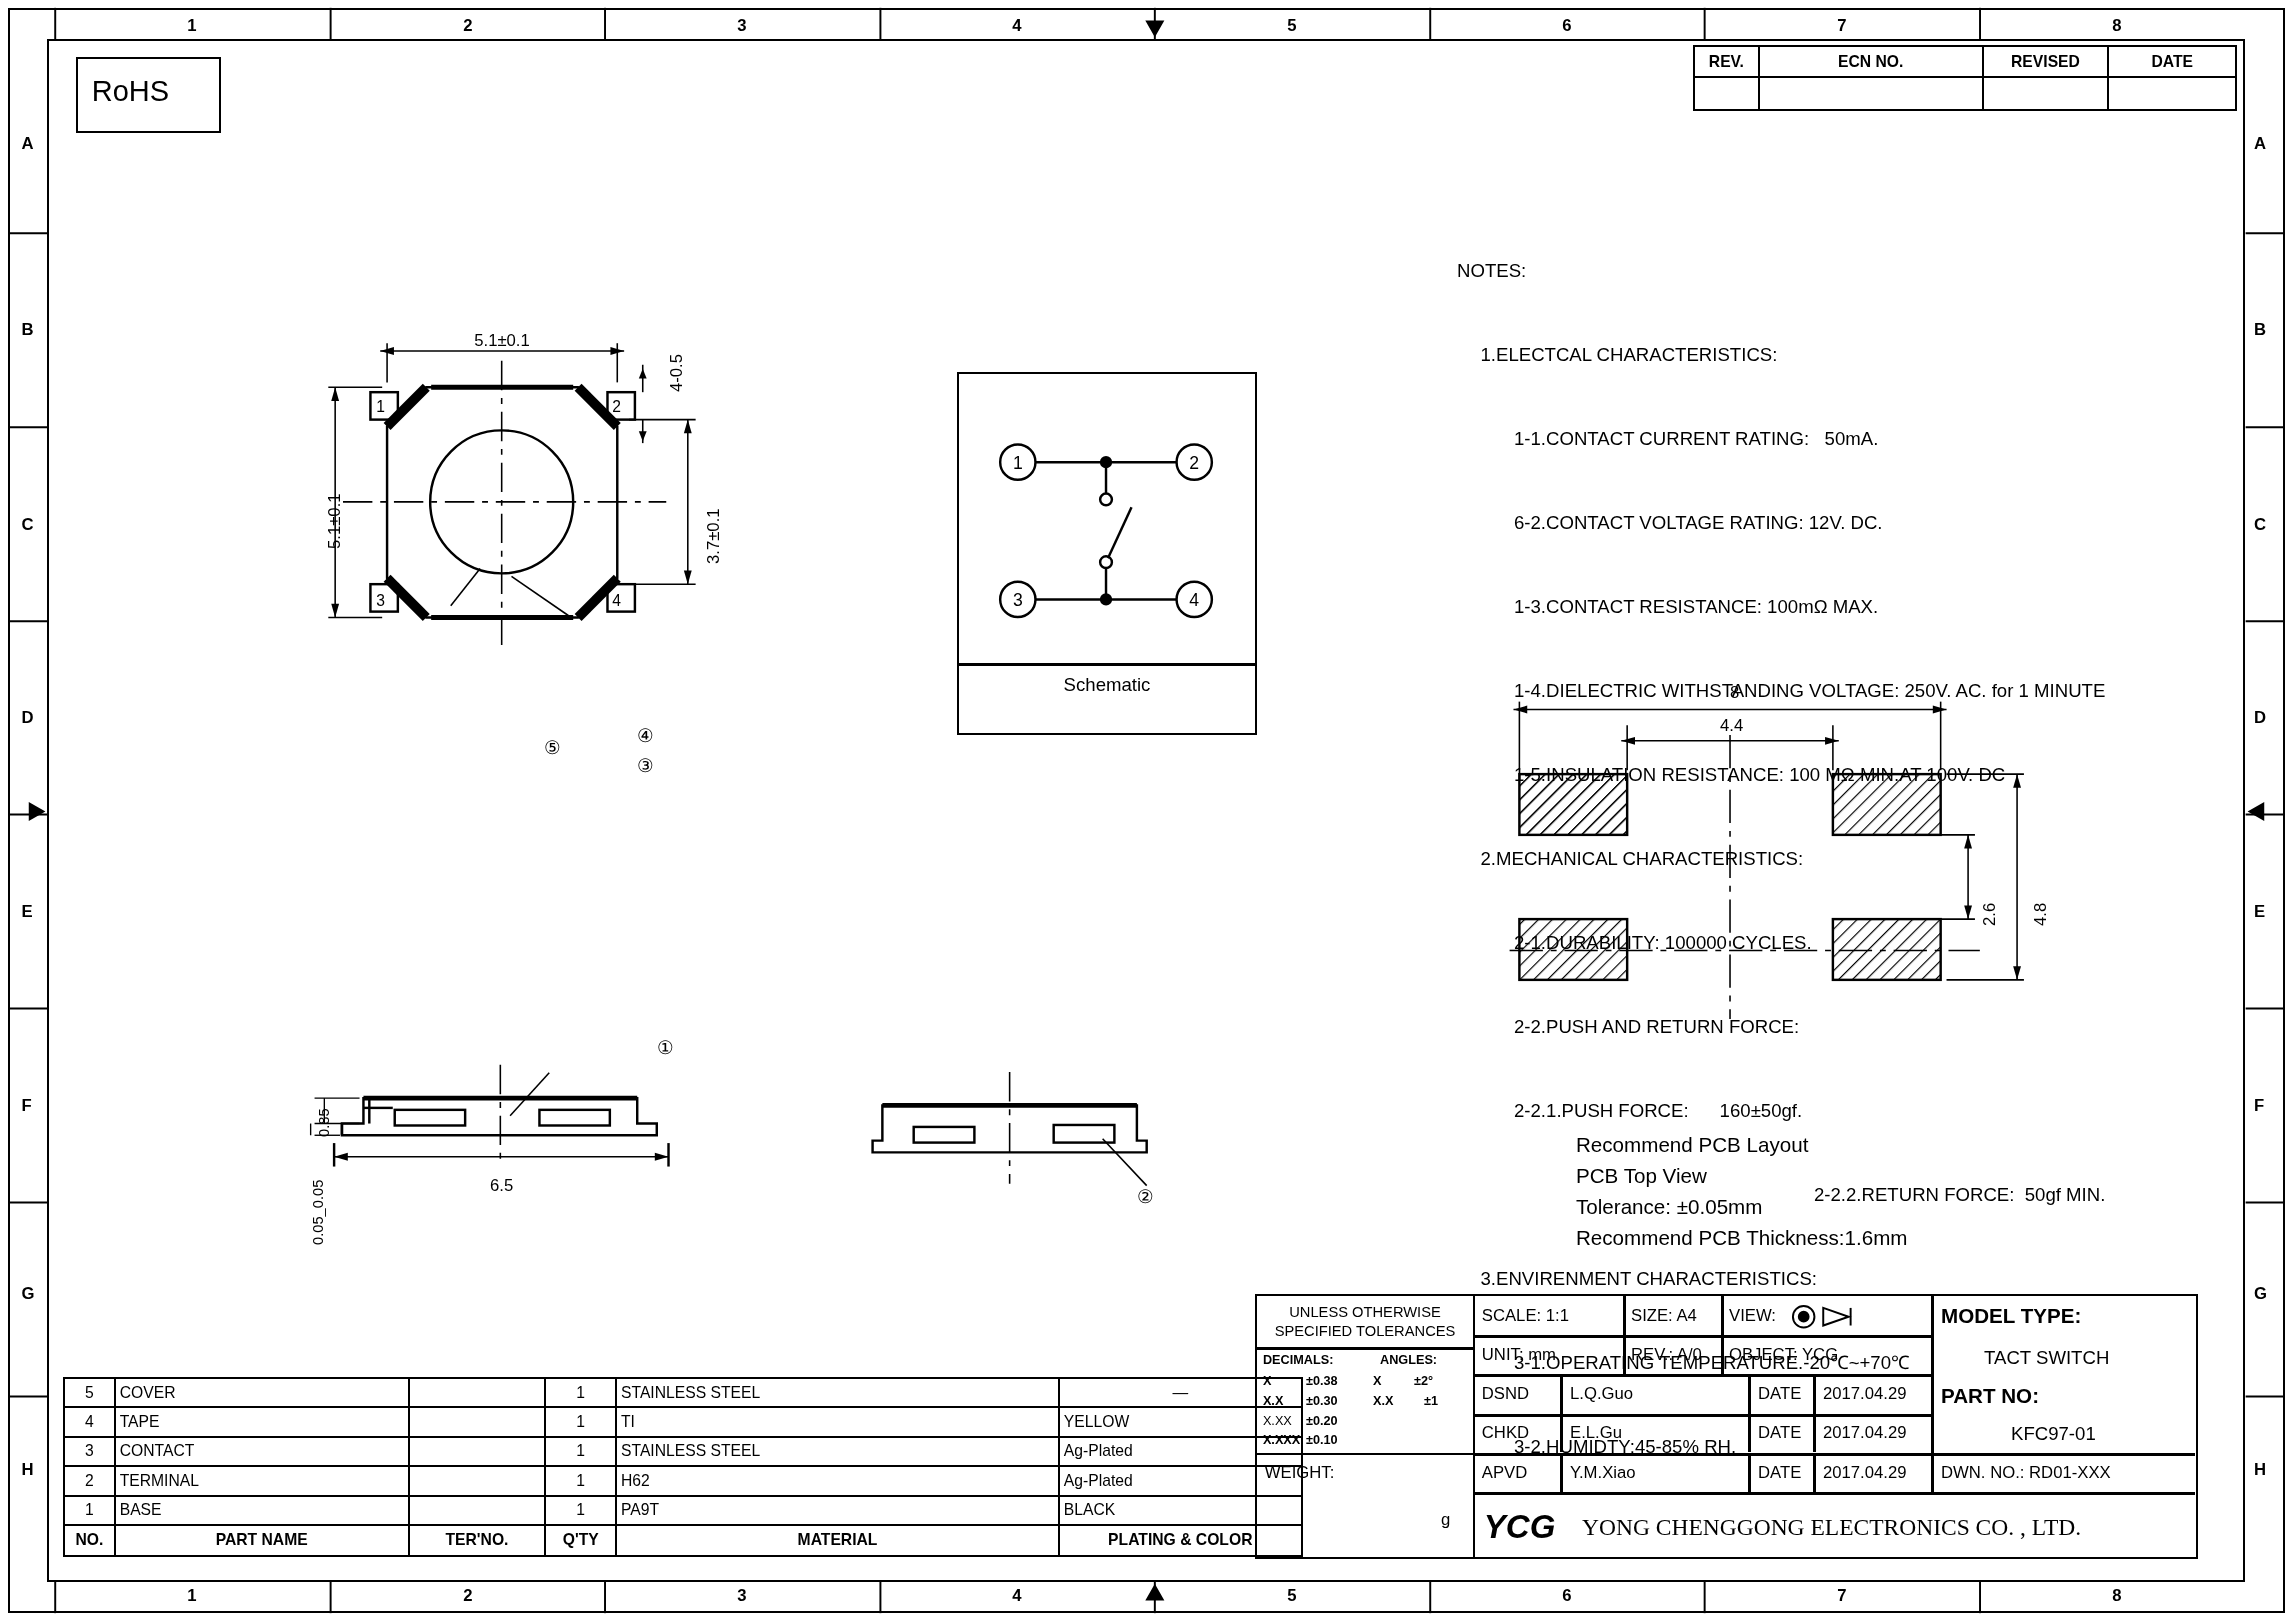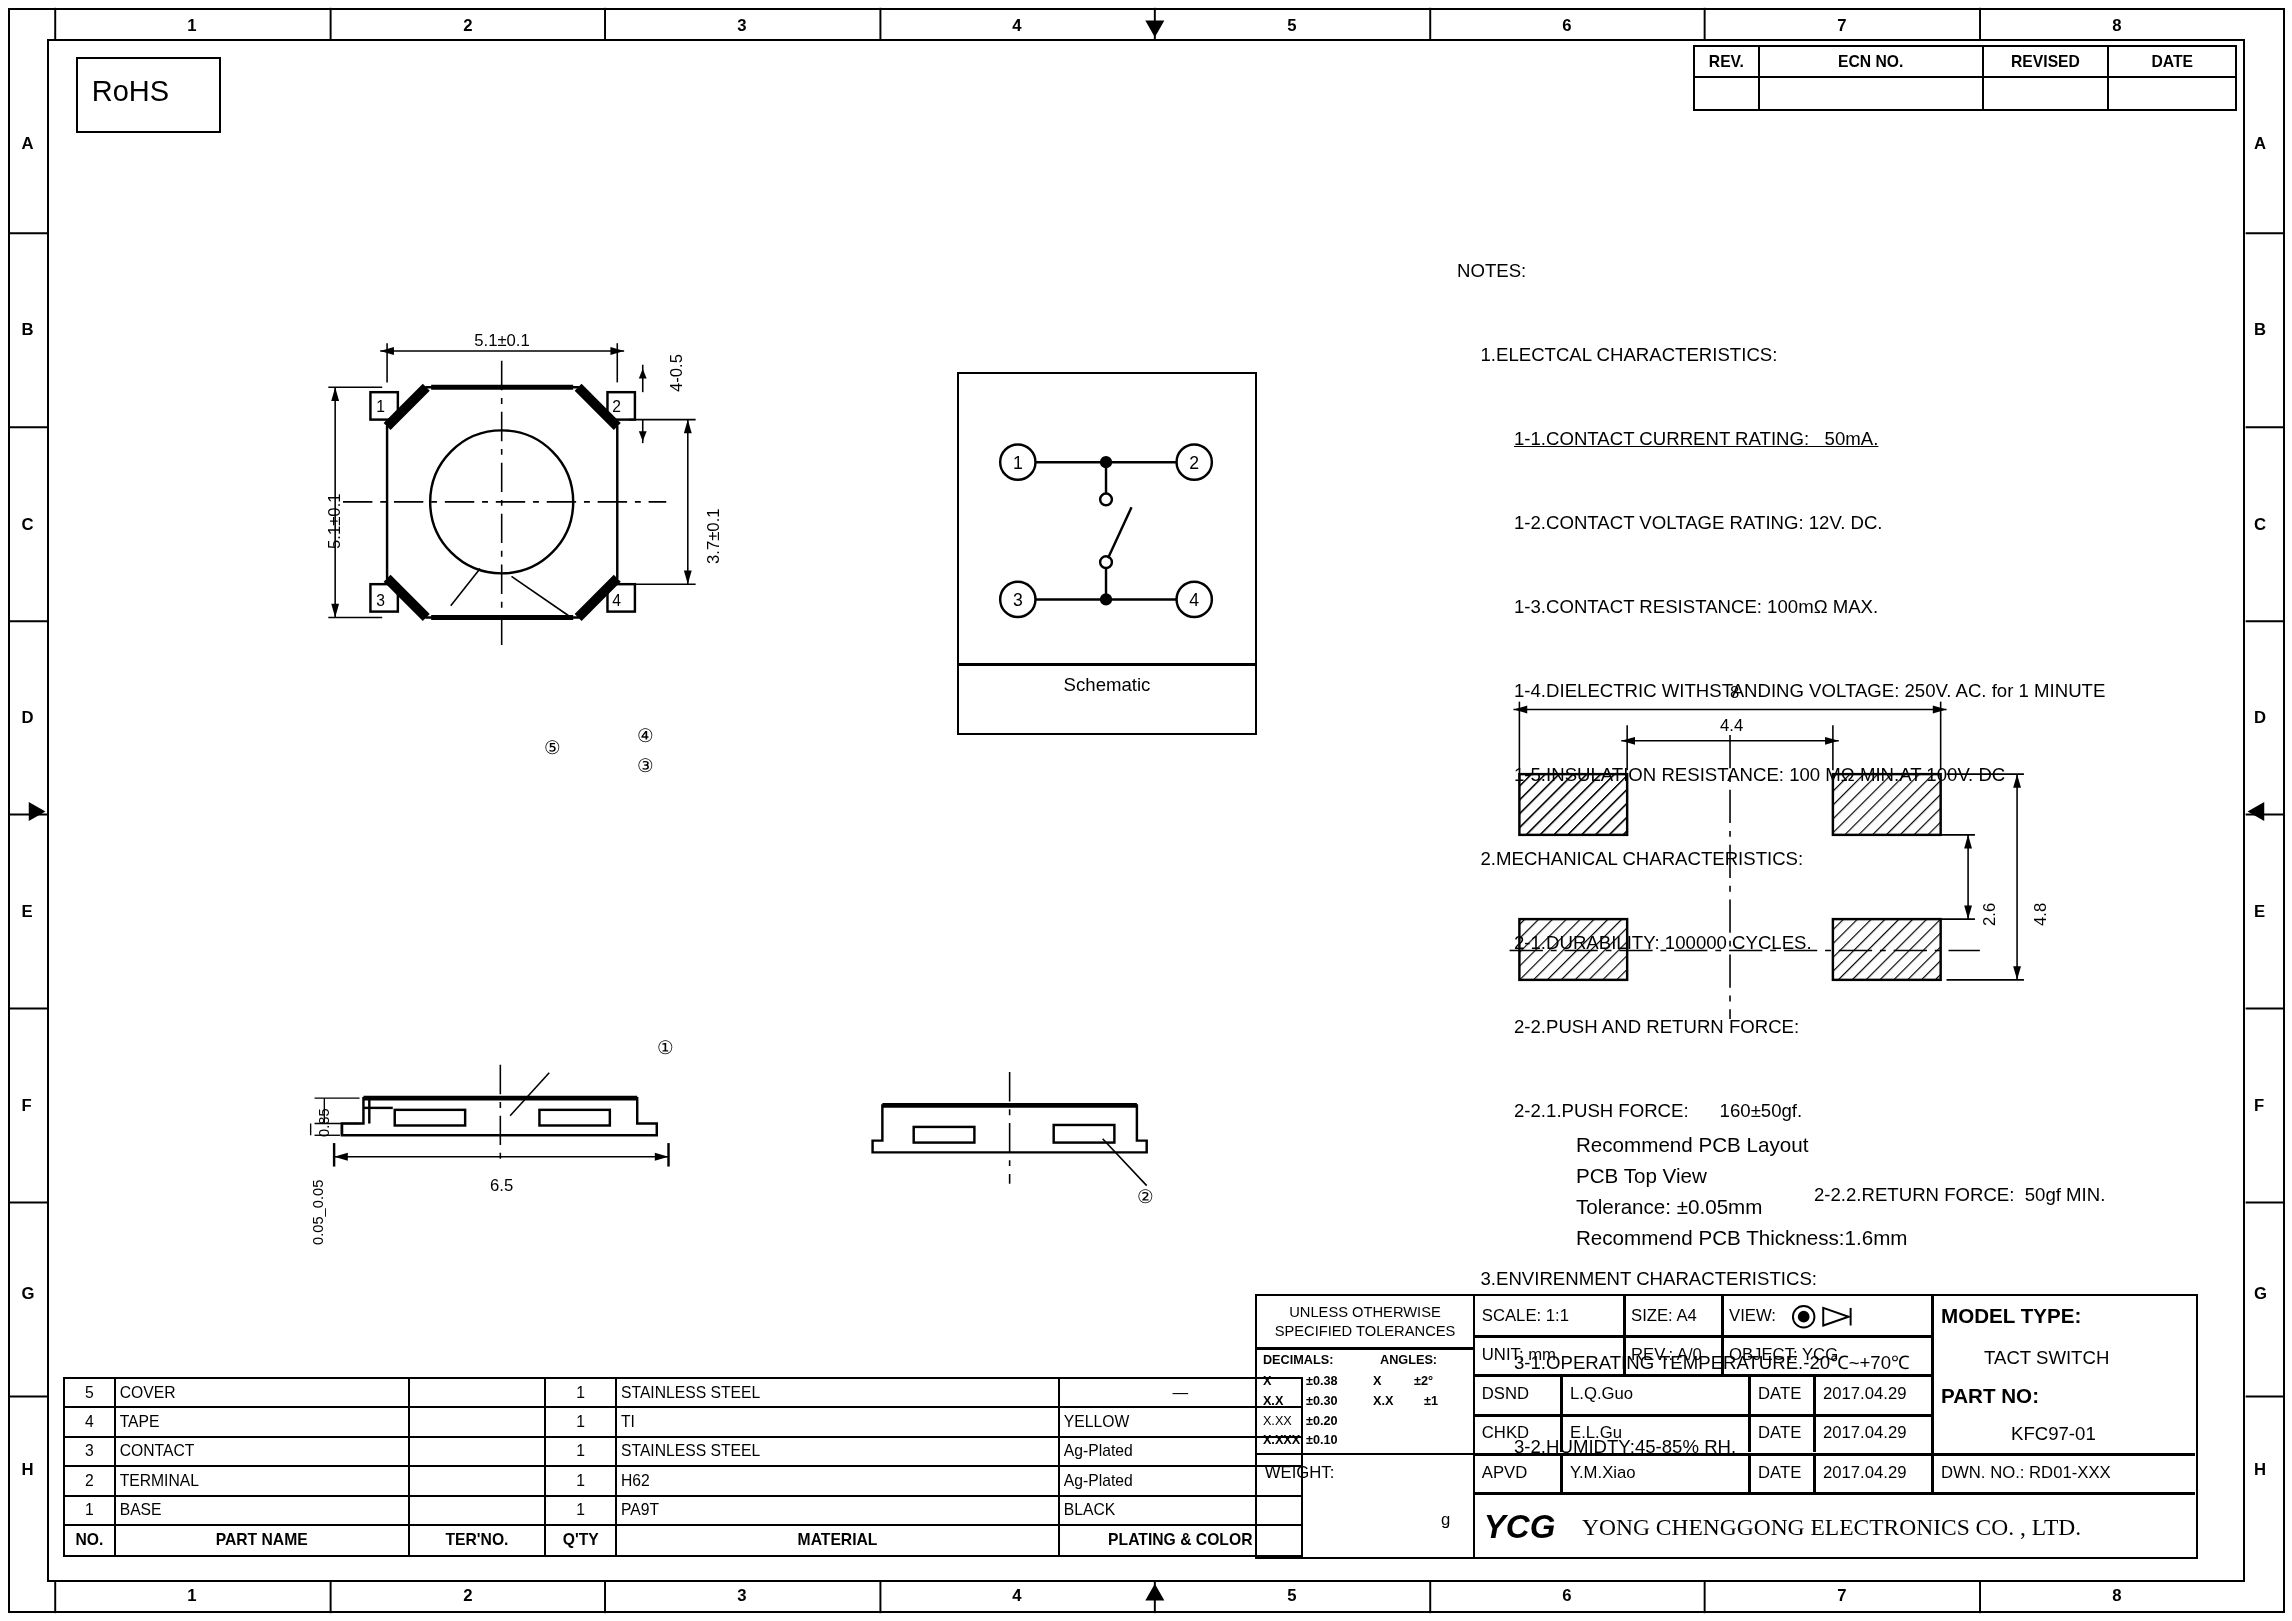--- a/index.html
+++ b/index.html
@@ -129,22 +129,22 @@
           <td>&nbsp;</td>
       <td>&nbsp;</td>
           <td>&nbsp;</td>
     </tr>
   </tbody>
     </table>
 
   <div class="notes" style="left:1457px;top:201px;">
     <div>NOTES:</div>
     <div style="margin-left:23.5px;">1.ELECTCAL CHARACTERISTICS:</div>
-    <div style="margin-left:57px;text-decoration:underline;">1-1.CONTACT CURRENT RATING:   50mA.</div>
-    <div style="margin-left:57px;">1-2.CONTACT VOLTAGE RATING: 12V. DC.</div>
+    <div style="margin-left:57px;">1-1.CONTACT CURRENT RATING:   50mA.</div>
+    <div style="margin-left:57px;">6-2.CONTACT VOLTAGE RATING: 12V. DC.</div>
     <div style="margin-left:57px;">1-3.CONTACT RESISTANCE: 100mΩ MAX.</div>
     <div style="margin-left:57px;">1-4.DIELECTRIC WITHSTANDING VOLTAGE: 250V. AC. for 1 MINUTE</div>
     <div style="margin-left:57px;">1-5.INSULATION RESISTANCE: 100 MΩ MIN.AT 100V. DC</div>
     <div style="margin-left:23.5px;">2.MECHANICAL CHARACTERISTICS:</div>
     <div style="margin-left:57px;">2-1.DURABILITY: 100000 CYCLES.</div>
     <div style="margin-left:57px;">2-2.PUSH AND RETURN FORCE:</div>
     <div style="margin-left:57px;">2-2.1.PUSH FORCE:      160±50gf.</div>
     <div style="margin-left:57px;text-align:right;">2-2.2.RETURN FORCE:  50gf MIN.</div>
     <div style="margin-left:23.5px;">3.ENVIRENMENT CHARACTERISTICS:</div>
     <div style="margin-left:57px;">3-1.OPERATING TEMPERATURE.-20℃~+70℃</div>

